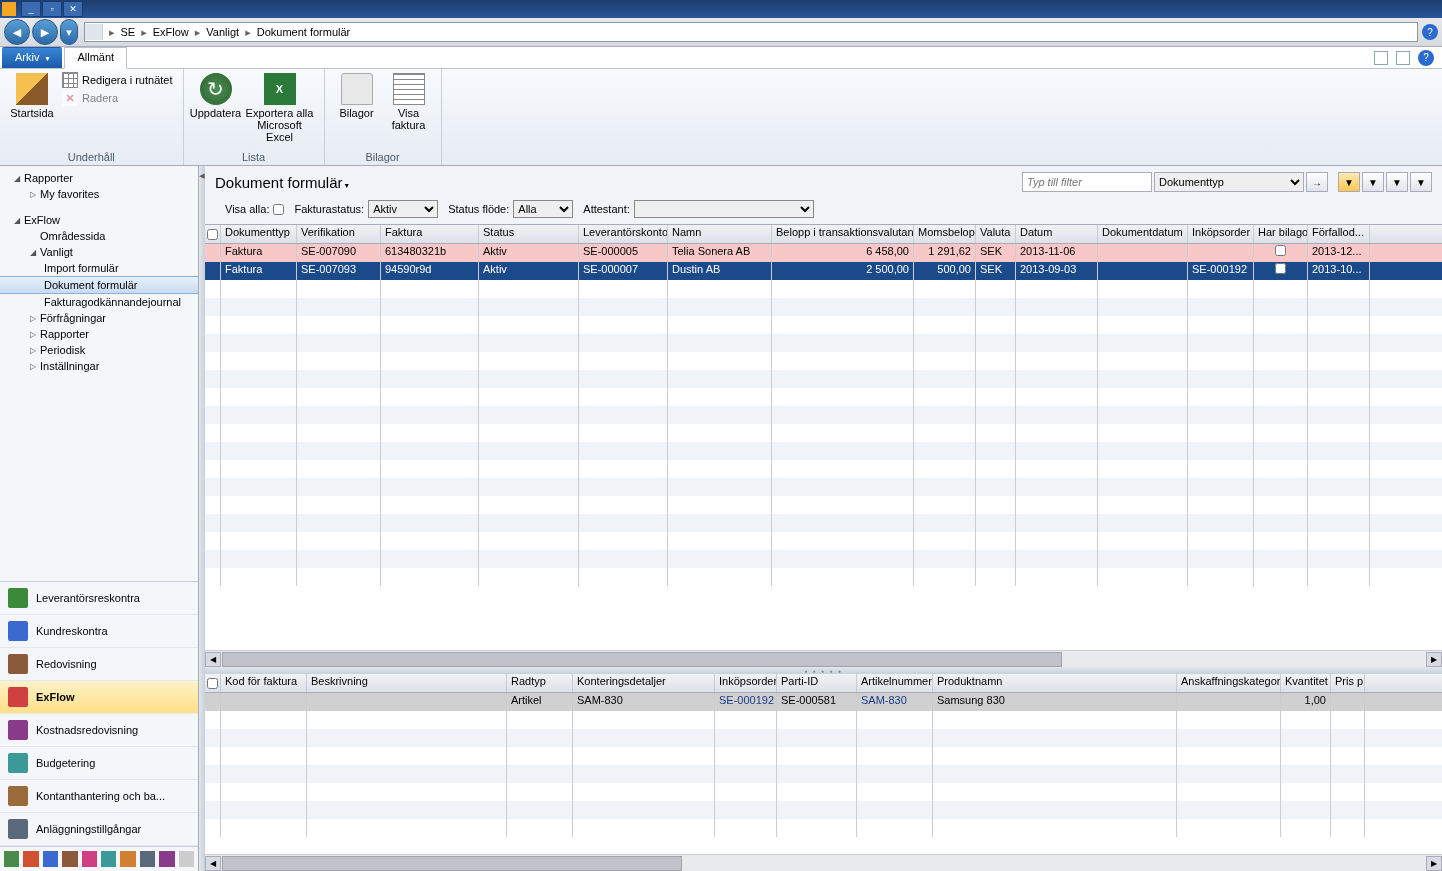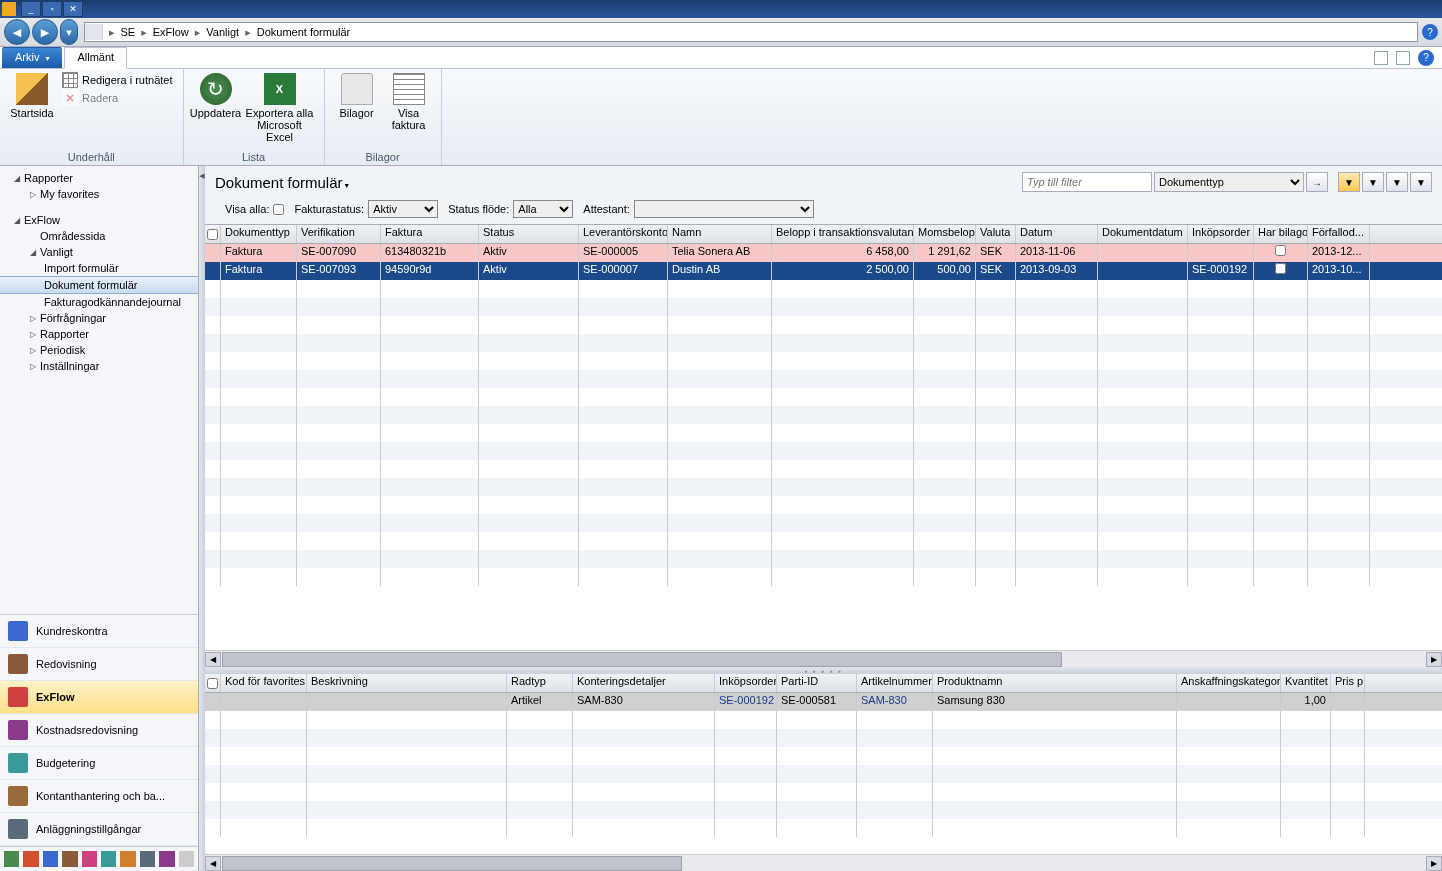--- a/index.html
+++ b/index.html
@@ -223,20 +223,24 @@
           <span class="arr">▷</span>
           <span>Periodisk</span>
         </div>
       <div class="tnode lvl2">
           <span class="arr">▷</span>
           <span>Inställningar</span>
         </div>
     </div>
     <div class="modules">
       <div class="module">
+          <div class="mico" style="background:#3a8a3a"></div>
+          <span>Leverantörsreskontra</span>
+        </div>
+      <div class="module">
           <div class="mico" style="background:#3a6ad0"></div>
           <span>Kundreskontra</span>
         </div>
       <div class="module">
           <div class="mico" style="background:#8a5a3a"></div>
           <span>Redovisning</span>
         </div>
       <div class="module active">
           <div class="mico" style="background:#d04040"></div>
           <span>ExFlow</span>
@@ -657,21 +661,21 @@
       </div>
     </div>
 
     <div class="splitbar">● ● ● ● ●</div>
 
     <div class="dgrid det">
       <div class="ghead" id="dhead">
         <div class="ghcell chkcell">
             <input type="checkbox" style="">
           </div>
-      <div class="ghcell" style="width: 86px;">Kod för favorites</div>
+      <div class="ghcell" style="width: 86px;">Kod för faktura</div>
           <div class="ghcell" style="width: 200px;">Beskrivning</div>
           <div class="ghcell" style="width: 66px;">Radtyp</div>
           <div class="ghcell" style="width: 142px;">Konteringsdetaljer</div>
           <div class="ghcell" style="width: 62px;">Inköpsorder</div>
           <div class="ghcell" style="width: 80px;">Parti-ID</div>
           <div class="ghcell" style="width: 76px;">Artikelnummer</div>
           <div class="ghcell" style="width: 244px;">Produktnamn</div>
           <div class="ghcell" style="width: 104px;">Anskaffningskategori</div>
           <div class="ghcell" style="width: 50px;">Kvantitet</div>
           <div class="ghcell" style="width: 34px;">Pris p</div>

